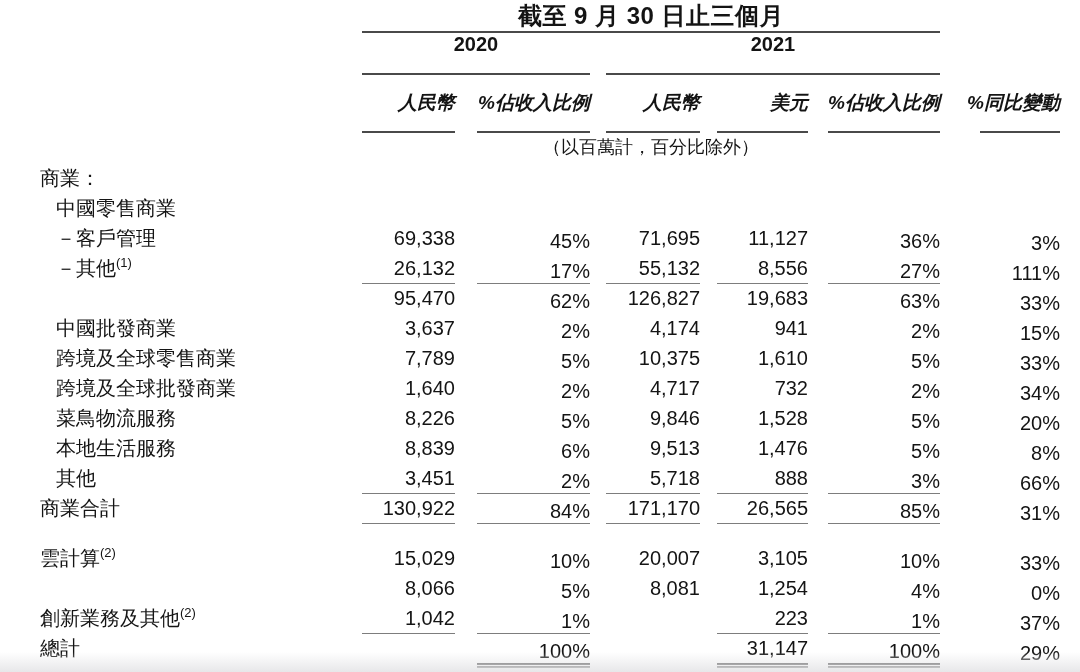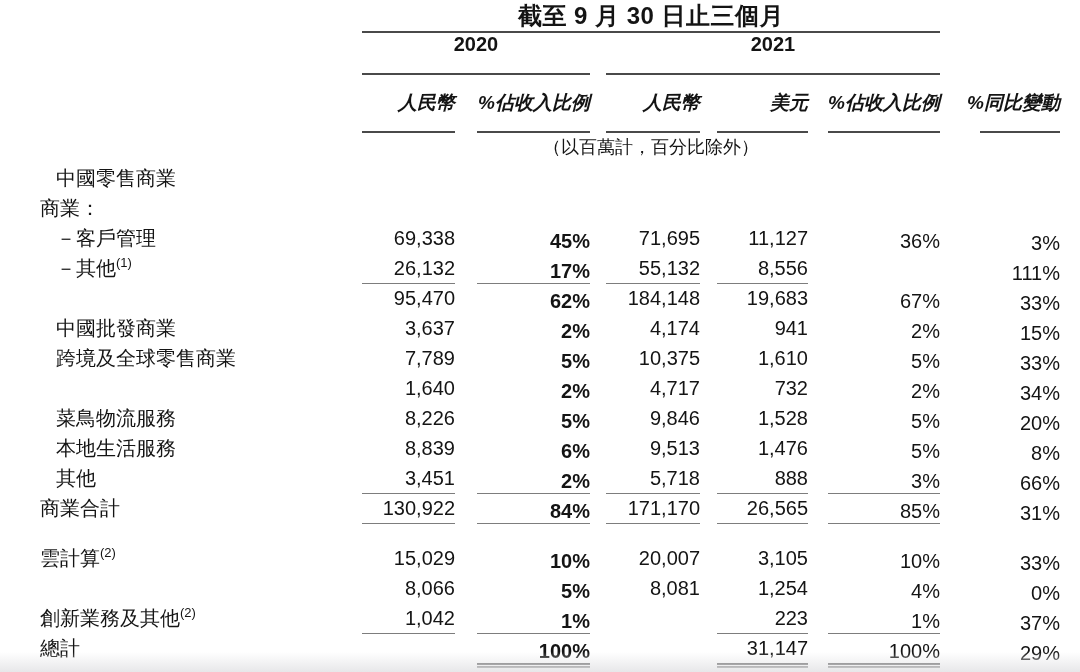--- a/index.html
+++ b/index.html
@@ -24,21 +24,21 @@
   
   .grid {
     display: grid;
     grid-template-columns: 332px 93px 22px 113px 16px 94px 17px 91px 20px 112px 40px 80px;
   }
   .span-main   { grid-column: 2 / 11; }   
   .span-2020   { grid-column: 2 / 5;  }
   .span-2021   { grid-column: 6 / 11; }
   .col-label   { grid-column: 1; }
   .col-1 { grid-column: 2; }
-  .col-2 { grid-column: 4; font-weight: bold; }
+  .col-2 { grid-column: 4; }
   .col-3 { grid-column: 6; }
   .col-4 { grid-column: 8; }
   .col-5 { grid-column: 10; }
   .col-6 { grid-column: 12; }
 
   
   .title-row { height: 31px; }
   .table-title {
     font-size: 24px;
     font-weight: 700;
@@ -147,61 +147,62 @@
       <span>變動</span>
     </div>
   </div>
 
   <div class="grid note-row">
     <div class="span-main unit-note">（以百萬計，百分比除外）</div>
   </div>
 
   <div id="table-body">
       <div class="grid row">
+        <div class="c col-label lab"><span>商業：</span></div>
+        <div class="c val col-1"><span class="tx"></span></div>
+        <div class="c val col-2"><span class="tx"></span></div>
+        <div class="c val col-3"><span class="tx"></span></div>
+        <div class="c val col-4"><span class="tx"></span></div>
+        <div class="c val col-5"><span class="tx"></span></div>
+        <div class="c val col-6"><span class="tx"></span></div>
+      </div>
+      <div class="grid row">
         <div class="c col-label lab ind"><span>中國零售商業</span></div>
         <div class="c val col-1"><span class="tx"></span></div>
         <div class="c val col-2"><span class="tx"></span></div>
         <div class="c val col-3"><span class="tx"></span></div>
         <div class="c val col-4"><span class="tx"></span></div>
         <div class="c val col-5"><span class="tx"></span></div>
         <div class="c val col-6"><span class="tx"></span></div>
       </div>
       <div class="grid row">
-        <div class="c col-label lab"><span>商業：</span></div>
-        <div class="c val col-1"><span class="tx"></span></div>
-        <div class="c val col-2"><span class="tx"></span></div>
-        <div class="c val col-3"><span class="tx"></span></div>
-        <div class="c val col-4"><span class="tx"></span></div>
-        <div class="c val col-5"><span class="tx"></span></div>
-        <div class="c val col-6"><span class="tx"></span></div>
-      </div>
-      <div class="grid row">
         <div class="c col-label lab ind"><span>－客戶管理</span></div>
         <div class="c val col-1"><span class="tx">69,338</span></div>
         <div class="c val col-2"><span class="tx">45%</span></div>
         <div class="c val col-3"><span class="tx">71,695</span></div>
         <div class="c val col-4"><span class="tx">11,127</span></div>
         <div class="c val col-5"><span class="tx">36%</span></div>
         <div class="c val col-6"><span class="tx">3%</span></div>
       </div>
       <div class="grid row rule-below">
         <div class="c col-label lab ind"><span>－其他</span><sup>(1)</sup></div>
         <div class="c val col-1"><span class="tx">26,132</span></div>
         <div class="c val col-2"><span class="tx">17%</span></div>
         <div class="c val col-3"><span class="tx">55,132</span></div>
         <div class="c val col-4"><span class="tx">8,556</span></div>
+        <div class="c val col-5"><span class="tx">27%</span></div>
         <div class="c val col-6"><span class="tx">111%</span></div>
       </div>
       <div class="grid row">
         <div class="c col-label lab"><span></span></div>
         <div class="c val col-1"><span class="tx">95,470</span></div>
         <div class="c val col-2"><span class="tx">62%</span></div>
-        <div class="c val col-3"><span class="tx">184,148</span></div>
+        <div class="c val col-3"><span class="tx">126,827</span></div>
         <div class="c val col-4"><span class="tx">19,683</span></div>
-        <div class="c val col-5"><span class="tx">67%</span></div>
+        <div class="c val col-5"><span class="tx">63%</span></div>
         <div class="c val col-6"><span class="tx">33%</span></div>
       </div>
       <div class="grid row">
         <div class="c col-label lab ind"><span>中國批發商業</span></div>
         <div class="c val col-1"><span class="tx">3,637</span></div>
         <div class="c val col-2"><span class="tx">2%</span></div>
         <div class="c val col-3"><span class="tx">4,174</span></div>
         <div class="c val col-4"><span class="tx">941</span></div>
         <div class="c val col-5"><span class="tx">2%</span></div>
         <div class="c val col-6"><span class="tx">15%</span></div>
@@ -209,20 +210,21 @@
       <div class="grid row">
         <div class="c col-label lab ind"><span>跨境及全球零售商業</span></div>
         <div class="c val col-1"><span class="tx">7,789</span></div>
         <div class="c val col-2"><span class="tx">5%</span></div>
         <div class="c val col-3"><span class="tx">10,375</span></div>
         <div class="c val col-4"><span class="tx">1,610</span></div>
         <div class="c val col-5"><span class="tx">5%</span></div>
         <div class="c val col-6"><span class="tx">33%</span></div>
       </div>
       <div class="grid row">
+        <div class="c col-label lab ind"><span>跨境及全球批發商業</span></div>
         <div class="c val col-1"><span class="tx">1,640</span></div>
         <div class="c val col-2"><span class="tx">2%</span></div>
         <div class="c val col-3"><span class="tx">4,717</span></div>
         <div class="c val col-4"><span class="tx">732</span></div>
         <div class="c val col-5"><span class="tx">2%</span></div>
         <div class="c val col-6"><span class="tx">34%</span></div>
       </div>
       <div class="grid row">
         <div class="c col-label lab ind"><span>菜鳥物流服務</span></div>
         <div class="c val col-1"><span class="tx">8,226</span></div>

